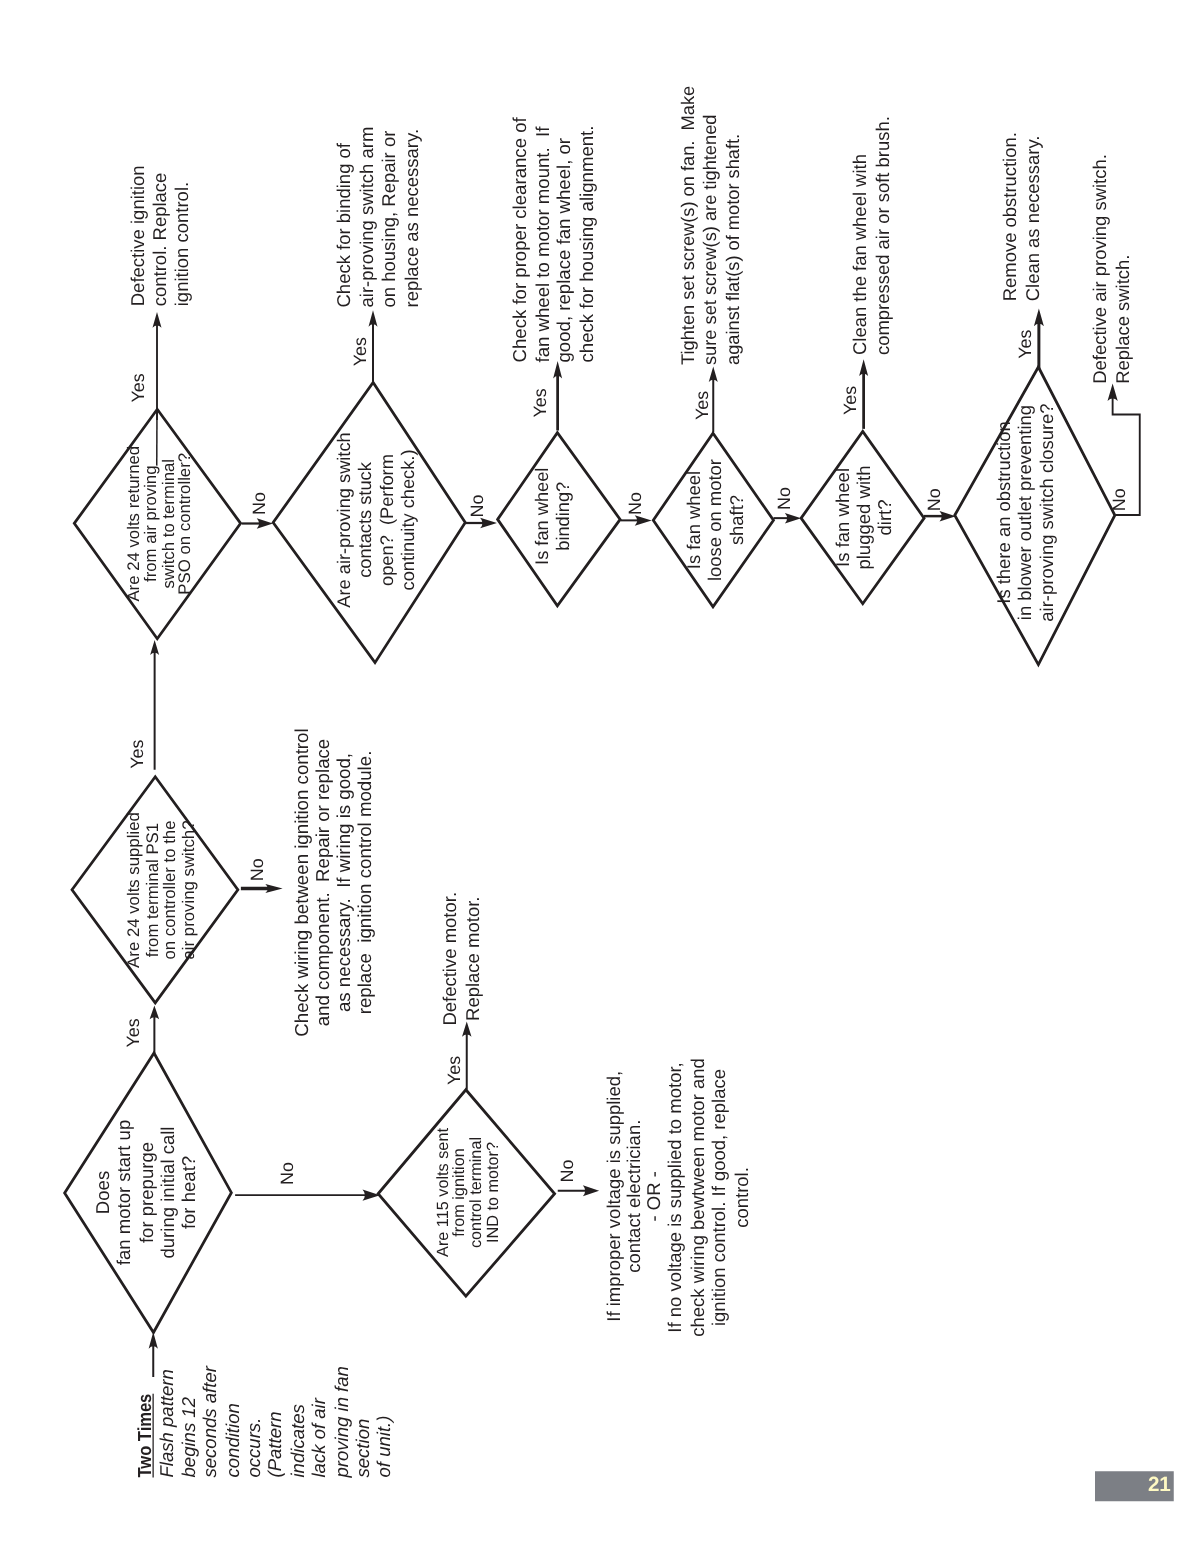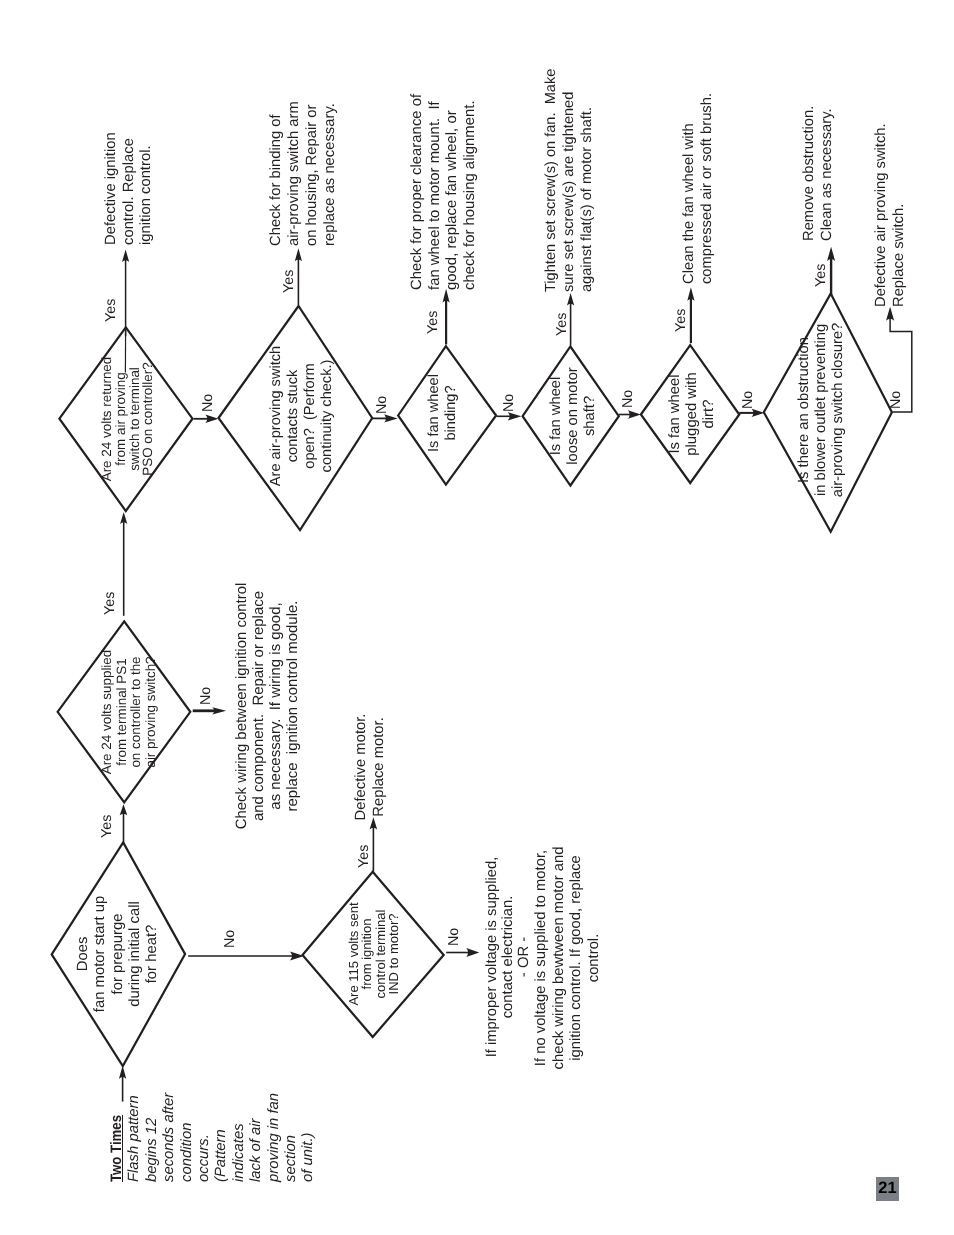--- a/index.html
+++ b/index.html
@@ -10,22 +10,22 @@
   svg#wires{position:absolute;left:0;top:0;width:954px;height:1235px;}
   svg#wires .dia{fill:none;stroke:#231f20;stroke-width:2.2;stroke-linejoin:miter;}
   svg#wires .ln{fill:none;stroke:#231f20;stroke-width:1.5;}
   svg#wires .ah{fill:#231f20;stroke:none;}
   .vt{position:absolute;transform-origin:0 0;transform:rotate(-90deg);
       white-space:pre;font-size:14.3px;line-height:17.9px;color:#231f20;
       text-align:center;}
   .ital{font-style:italic;}
   .hd{font-weight:bold;text-decoration:underline;font-style:normal;font-size:15.1px;display:inline-block;transform:scaleX(0.875);transform-origin:0 50%;}
   #pagenum{position:absolute;left:876px;top:1177px;width:23px;height:24px;
-           background:#7c7f85;color:#000000;font-weight:bold;
-           font-size:16.5px;line-height:22.4px;text-align:center;letter-spacing:0px;}
+           background:#7c7f85;color:#fef9c3;font-weight:bold;
+           font-size:16.5px;line-height:22.4px;text-align:center;letter-spacing:0px;padding-left:40px;}
 </style>
 </head>
 <body>
 
 <div id="page">
 
   <svg id="wires" viewBox="0 0 954 1235">
     <g>
     <path class="dia" d="M51.7 954.4L123.2 842.4L185.1 954.1L122.8 1066Z"></path>
     <path class="dia" d="M302.5 955L372.7 871.8L443.7 955L372.7 1037Z"></path>

